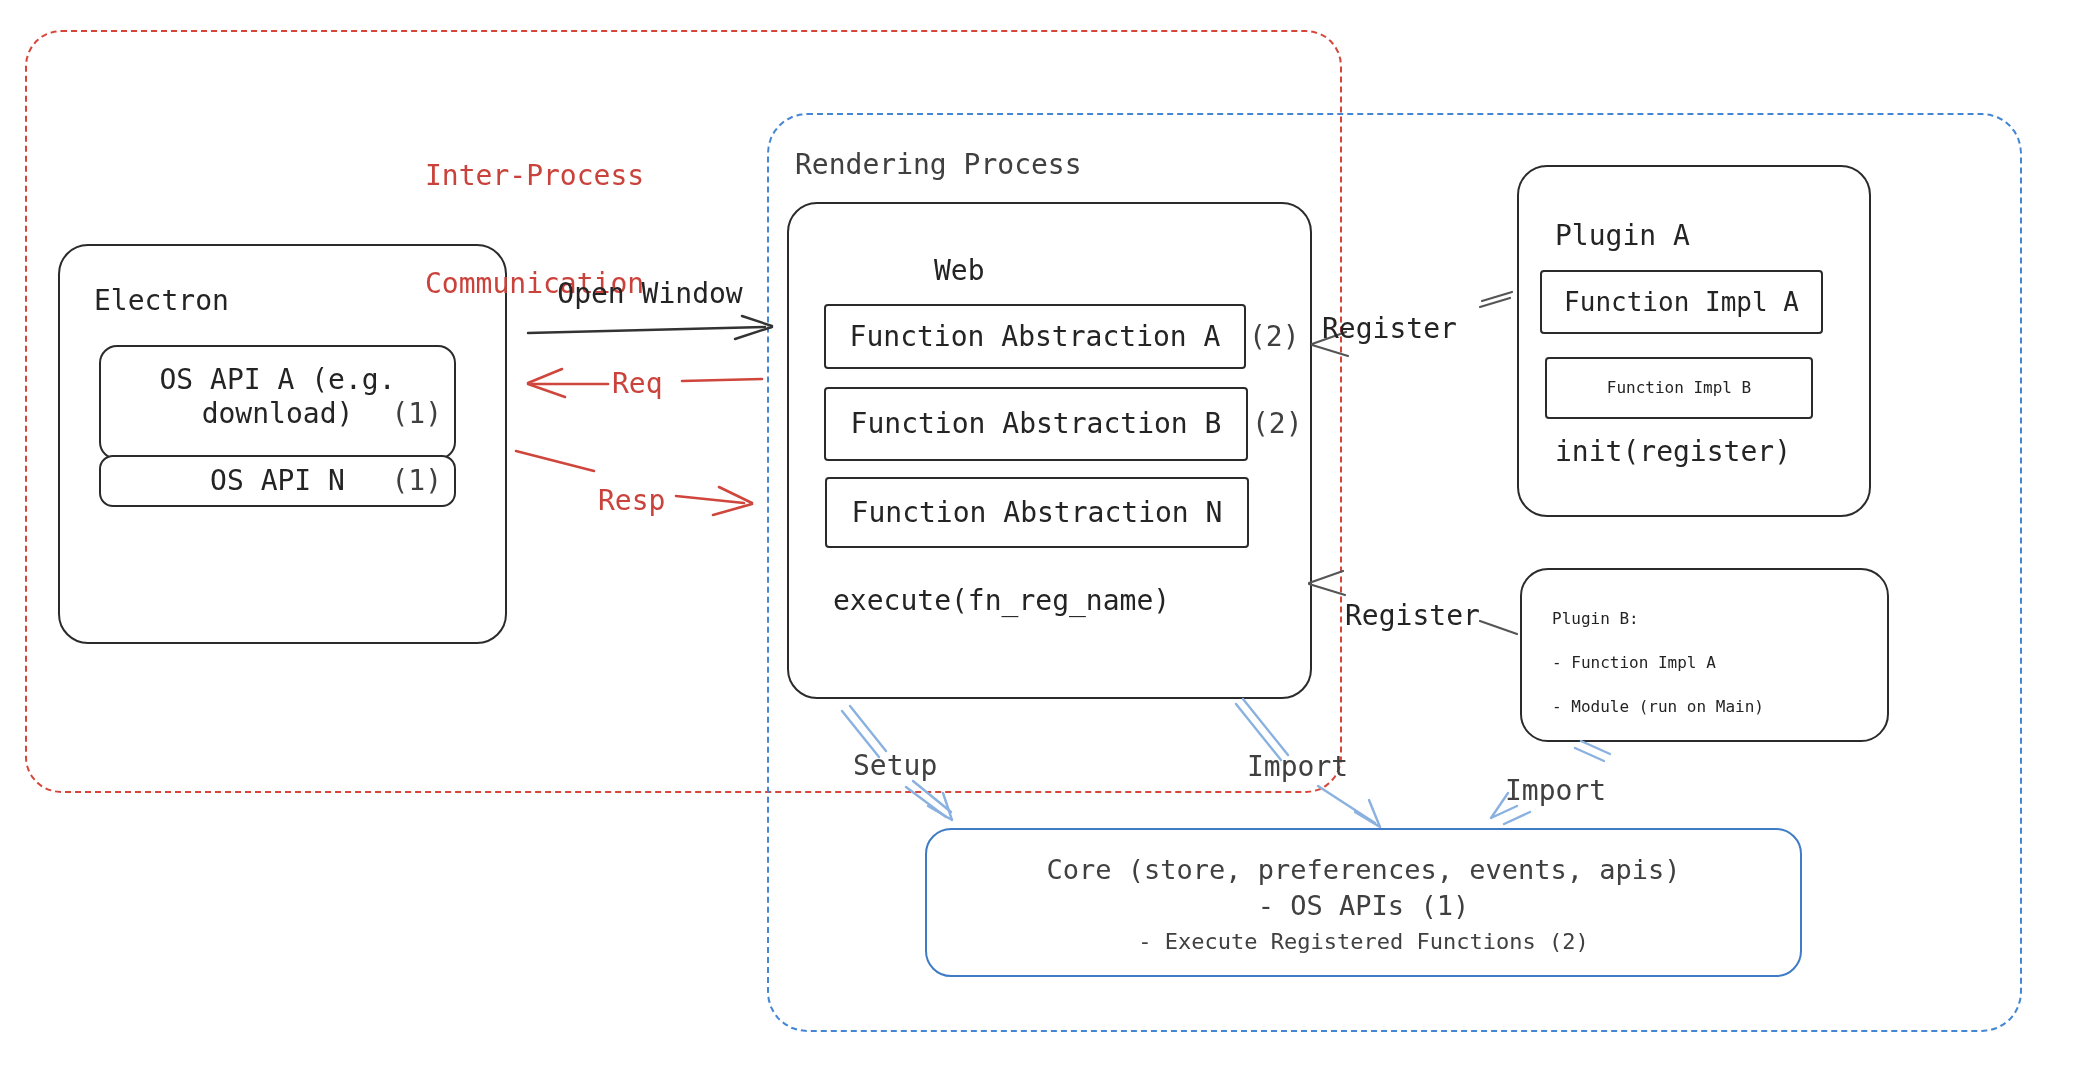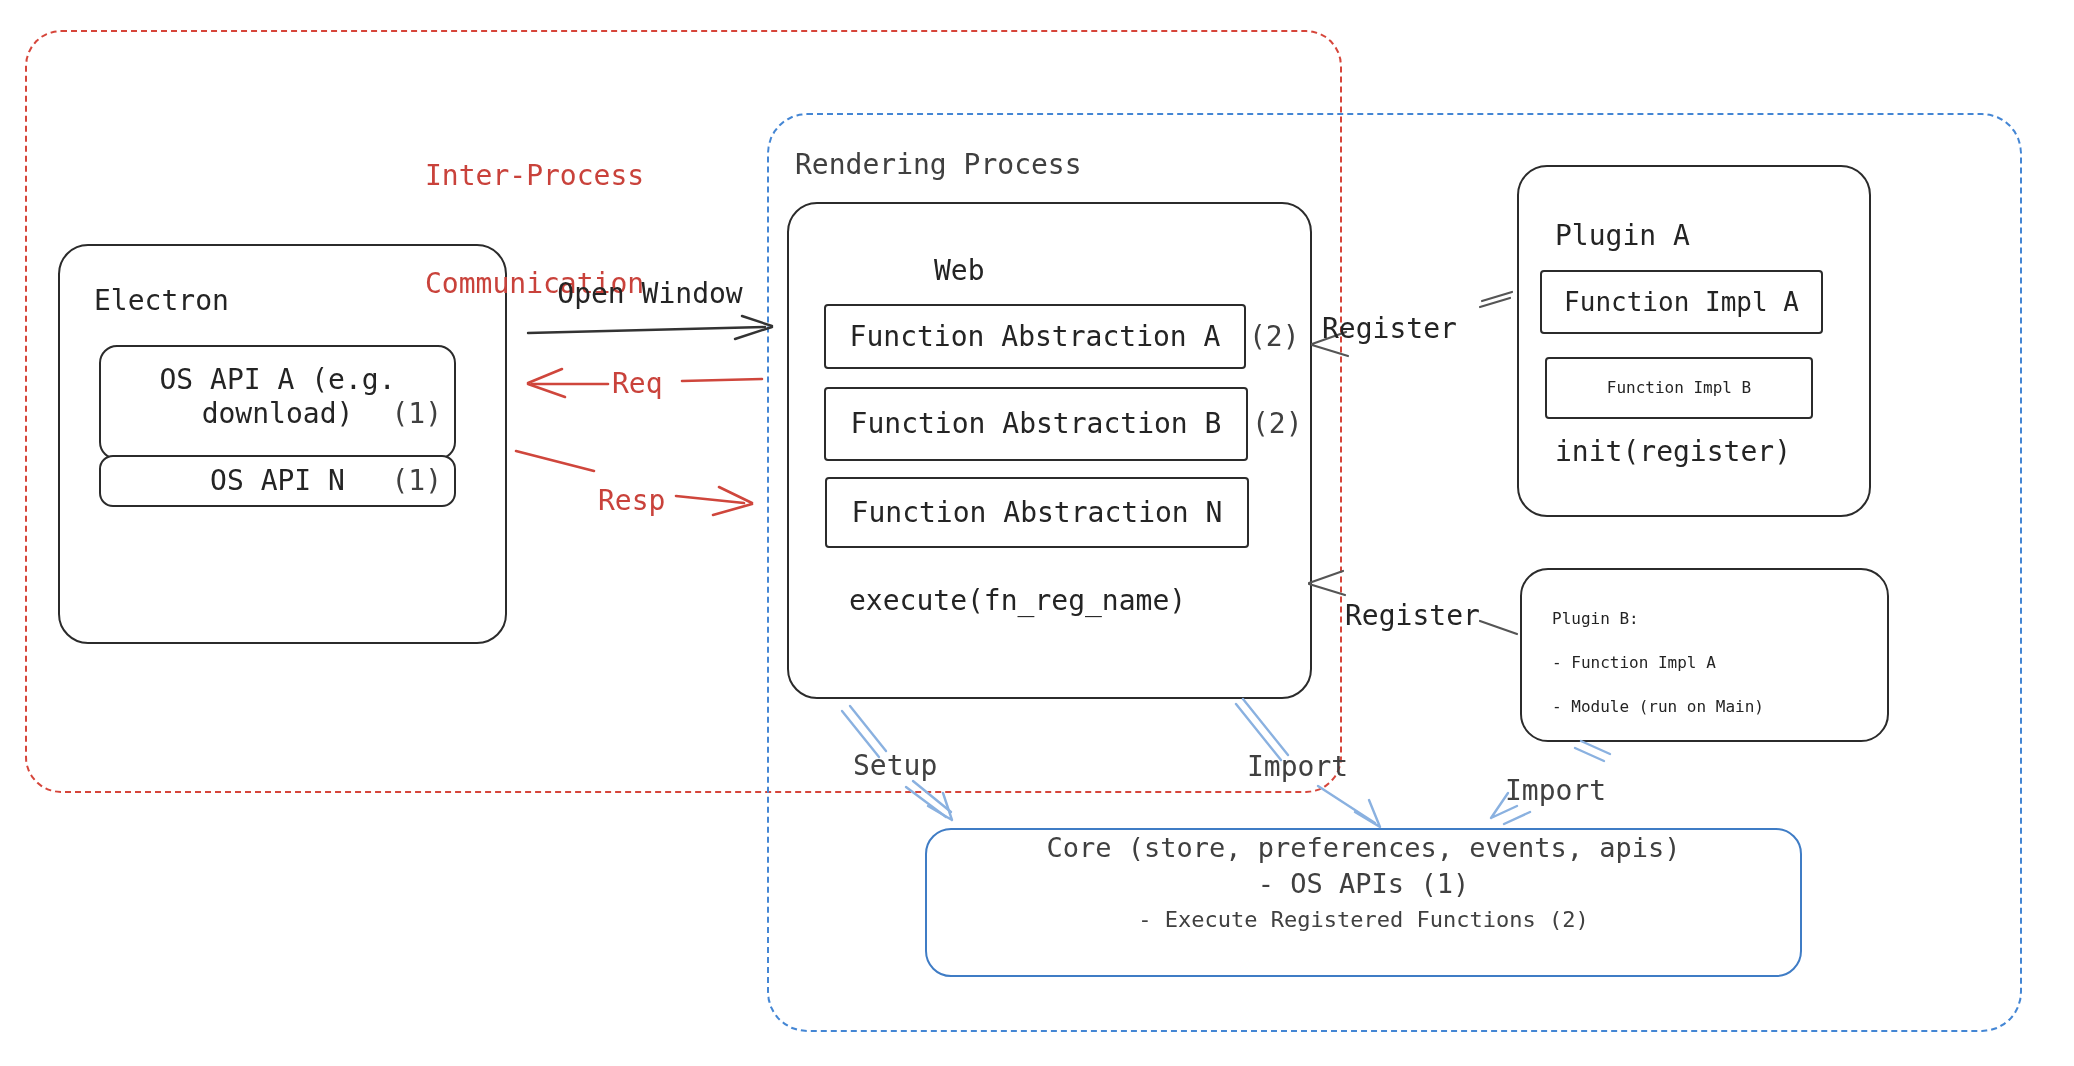--- a/index.html
+++ b/index.html
@@ -51,42 +51,42 @@
       <span>Function Abstraction A</span>
     </div>
     <div class="subnode" style="left:35px;top:183px;width:420px;height:70px;line-height:70px;">
       <span>Function Abstraction B</span>
     </div>
     <div class="subnode" style="left:36px;top:273px;width:420px;height:67px;line-height:67px;">
       <span>Function Abstraction N</span>
     </div>
     <span class="lbl blue fs28" style="left:460px;top:116px;">(2)</span>
     <span class="lbl blue fs28" style="left:463px;top:203px;">(2)</span>
-    <div class="lbl fs28" style="left:60px;top:380px;">execute(fn_reg_name)</div>
+    <div class="lbl fs28" style="left:44px;top:380px;">execute(fn_reg_name)</div>
   </div>
 
   <div class="node" style="left:1517px;top:165px;width:350px;height:348px;border-radius:30px;">
     <div class="lbl fs28" style="left:36px;top:52px;">Plugin A</div>
     <div class="subnode fs26" style="left:21px;top:103px;width:279px;height:60px;line-height:60px;font-size:26px;">
       <span>Function Impl A</span>
     </div>
     <div class="subnode fs26" style="left:26px;top:190px;width:264px;height:58px;line-height:58px;font-size:16px;">
       <span>Function Impl B</span>
     </div>
     <div class="lbl fs28" style="left:36px;top:268px;">init(register)</div>
   </div>
 
   <div class="node" style="left:1520px;top:568px;width:365px;height:170px;border-radius:28px;padding:0;">
     <div class="lbl fs25" style="left:30px;top:33px;">Plugin B:</div>
     <div class="lbl fs25" style="left:30px;top:77px;">- Function Impl A</div>
     <div class="lbl fs25" style="left:30px;top:121px;">- Module (run on Main)</div>
   </div>
 
   <div class="node" style="left:925px;top:828px;width:873px;height:145px;border-radius:26px;border:2.5px solid #3f7cc5;text-align:center;">
-    <div class="blue" style="font-size:27px;line-height:36px;">Core (store, preferences, events, apis)</div>
+    <div class="blue" style="margin-top:22px;font-size:27px;line-height:36px;">Core (store, preferences, events, apis)</div>
     <div class="blue" style="font-size:27px;line-height:36px;">- OS APIs (1)</div>
     <div class="blue" style="font-size:22px;line-height:36px;">- Execute Registered Functions (2)</div>
   </div>
 
   <svg class="overlay" width="2074" height="1066" viewBox="0 0 2074 1066">
 
     <g stroke="#333333" stroke-width="2.4">
       <path d="M528 333 L765 327"></path>
       <path d="M742 316 L772 326 M735 339 L772 327"></path>
     </g>

